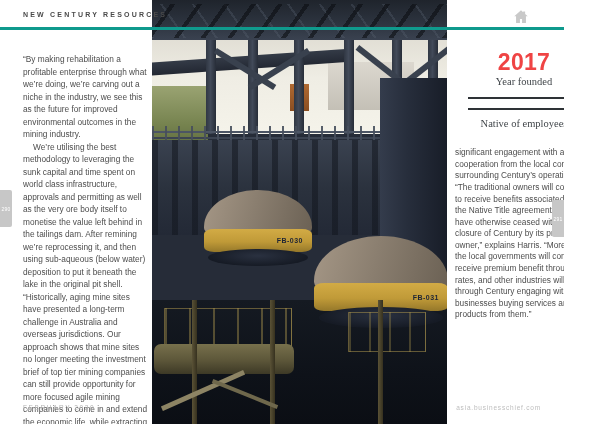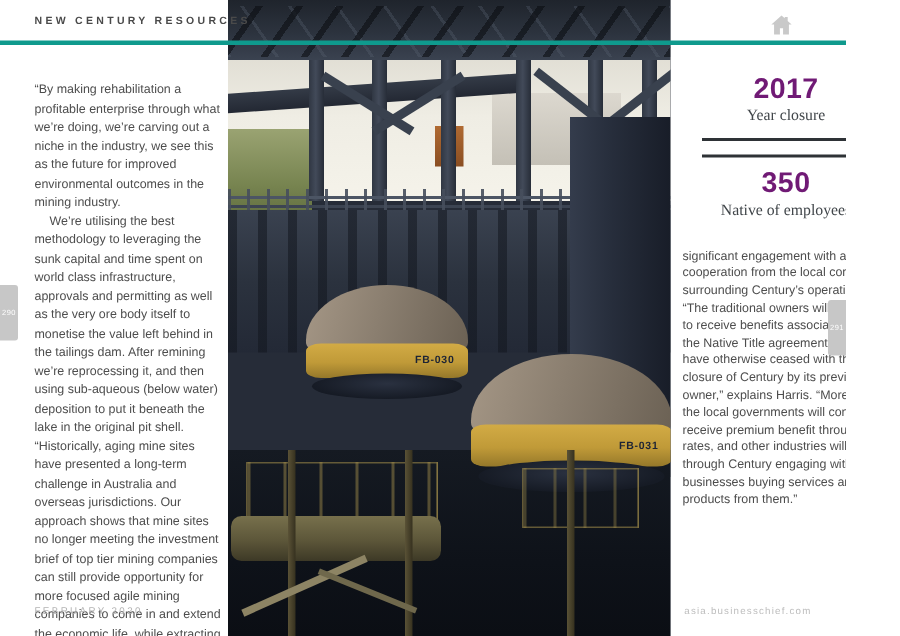--- a/index.html
+++ b/index.html
@@ -82,21 +82,21 @@
 
   
   .col-left { position:absolute; left:23px; top:53px; width:127px; color:#4d4d4d;
               font-size:8.3px; line-height:12.5px; z-index:4; }
   .col-left p { margin:0; }
   .col-left p.indent { text-indent:10px; }
 
   
   .col-right { position:absolute; left:455px; top:50px; width:138px; z-index:4; }
   .stats { width:122px; margin:0 auto; text-align:center; }
-  .stat-value { color:#701a75; font-size:19px; font-weight:700; letter-spacing:.3px; line-height:1.05; }
+  .stat-value { color:#ef4444; font-size:23px; font-weight:700; letter-spacing:.3px; line-height:1.05; }
   .stat-label { font-family:"Liberation Serif", serif; font-size:10.5px; color:#41464a;
                 line-height:11.5px; margin-top:2px; }
   .stat-divider { width:112px; height:2px; background:#2e3236; margin:9px auto 8px; }
   .col-right .body { margin-top:18px; color:#4d4d4d; font-size:8.3px; line-height:11.6px; }
 
   
   .footer-issue { position:absolute; left:23px; top:404px; font-size:6.5px; letter-spacing:1.6px;
                   color:#b3b3b3; z-index:6; }
   .footer-site { position:absolute; right:23px; top:404px; font-size:6.5px; letter-spacing:.8px;
                  color:#bdbdbd; z-index:6; text-decoration:none; }
@@ -173,26 +173,25 @@
   <main class="col-left">
     <p>“By making rehabilitation a profitable enterprise through what we’re doing, we’re carving out a niche in the industry, we see this as the future for improved environmental outcomes in the mining industry.</p>
     <p class="indent">We’re utilising the best methodology to leveraging the sunk capital and time spent on world class infrastructure, approvals and permitting as well as the very ore body itself to monetise the value left behind in the tailings dam. After remining we’re reprocessing it, and then using sub-aqueous (below water) deposition to put it beneath the lake in the original pit shell. “Historically, aging mine sites have presented a long-term challenge in Australia and overseas jurisdictions. Our approach shows that mine sites no longer meeting the investment brief of top tier mining companies can still provide opportunity for more focused agile mining companies to come in and extend the economic life, while extracting a lot more value through the process of rehabilitation.”</p>
 
   </main>
 
   <section class="col-right">
     <div class="stats">
       <div class="stat">
         <div class="stat-value">2017</div>
-        <div class="stat-label">Year closure</div>
+        <div class="stat-label">Year founded</div>
       </div>
       <div class="stat-divider"></div>
       <div class="stat-divider"></div>
       <div class="stat">
-        <div class="stat-value">350</div>
         <div class="stat-label">Native of employees</div>
       </div>
     </div>
     <p class="body">significant engagement with and cooperation from the local community surrounding Century’s operations. “The traditional owners will continue to receive benefits associated with the Native Title agreement that would have otherwise ceased with the closure of Century by its previous owner,” explains Harris. “More widely the local governments will continue to receive premium benefit through rates, and other industries will gain through Century engaging with local businesses buying services and products from them.”</p>
   </section>
 
   <div class="footer-issue">FEBRUARY 2020</div>
   <a class="footer-site" href="#">asia.businesschief.com</a>
 
 </div>

